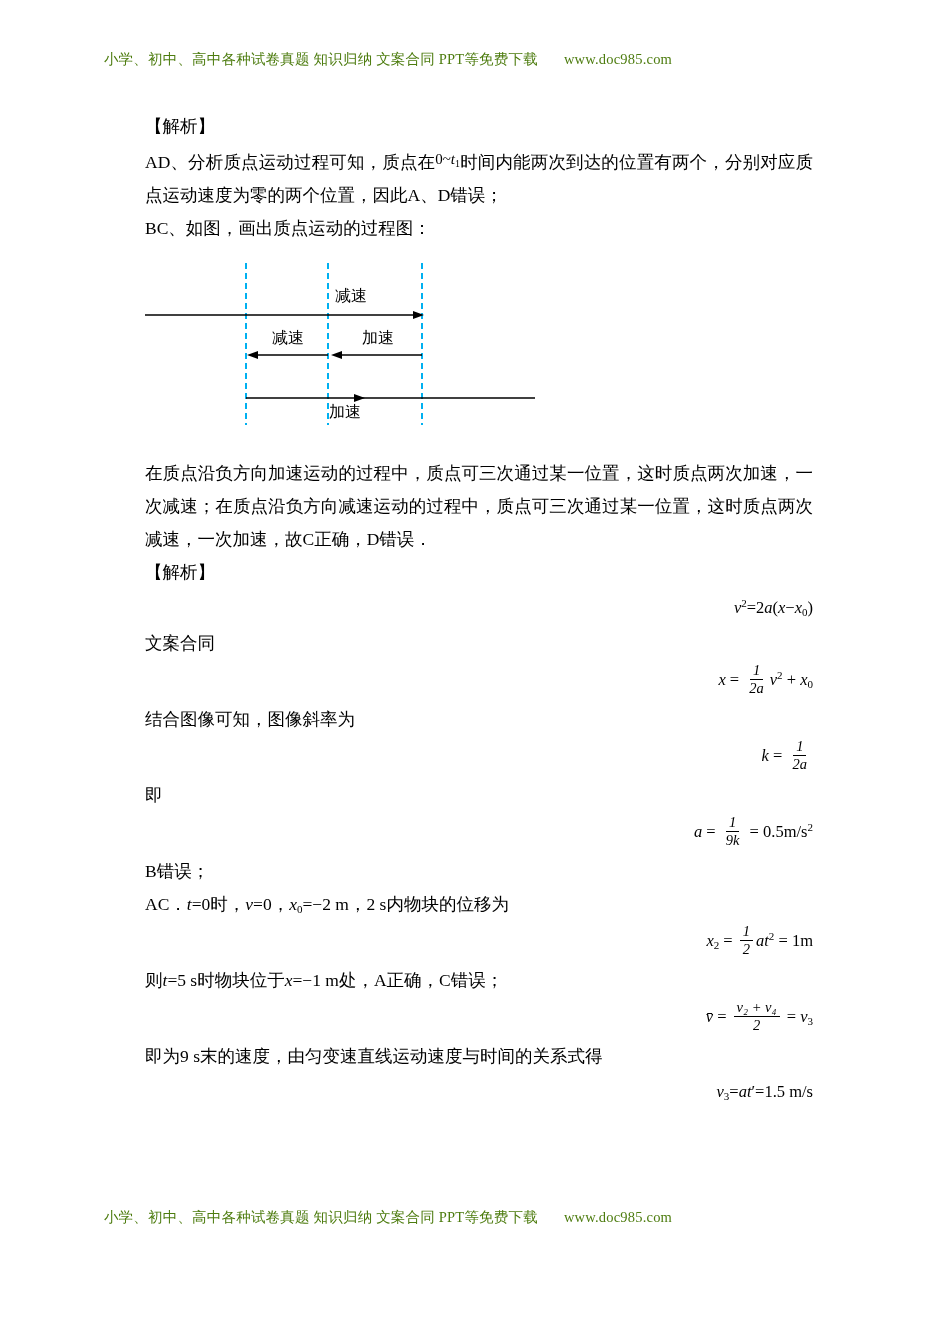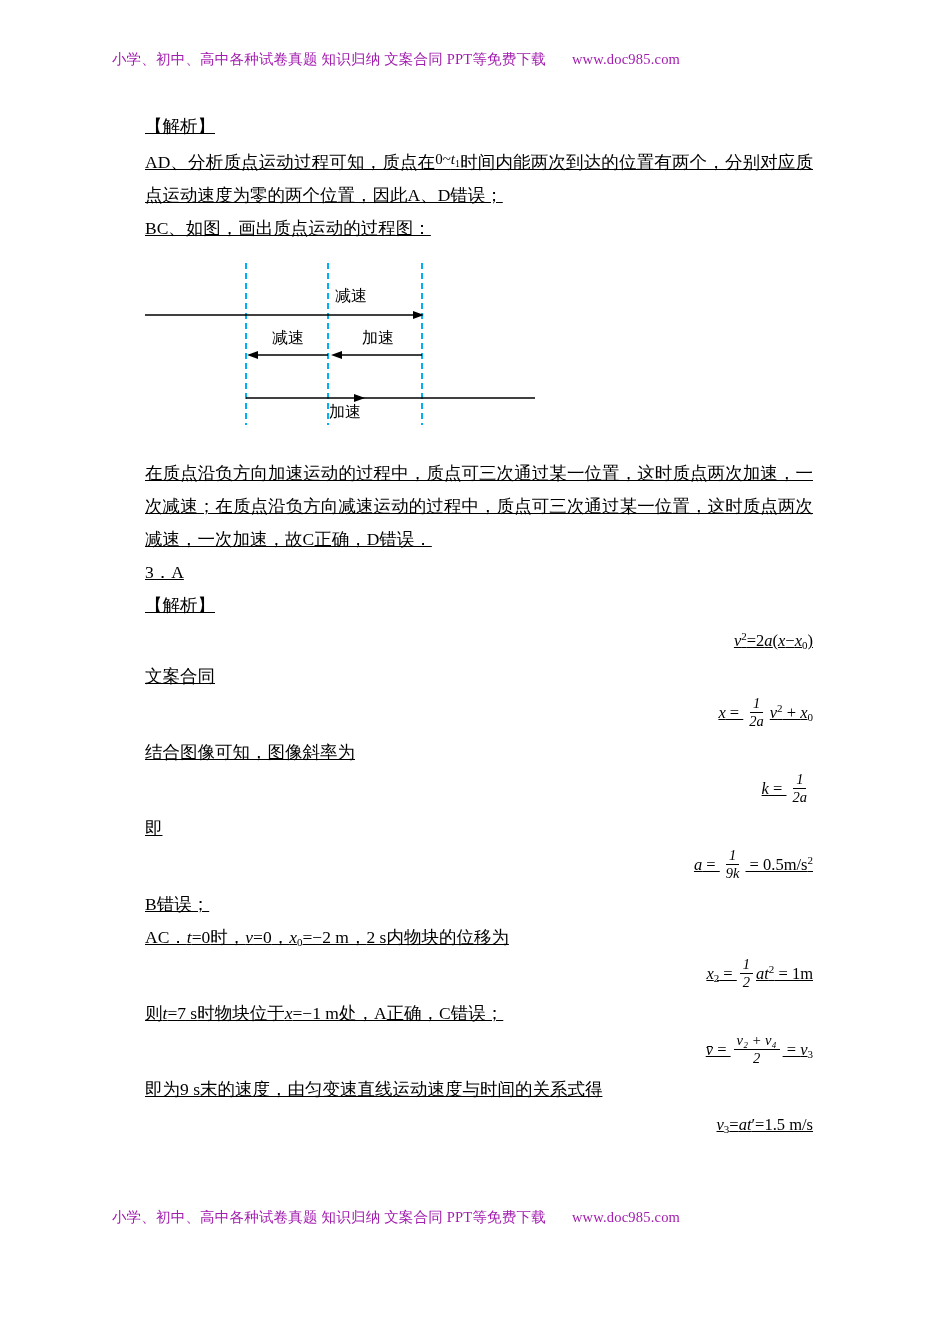--- a/index.html
+++ b/index.html
@@ -1,29 +1,29 @@
 <!DOCTYPE html>
 <html><head>
 <meta charset="utf-8">
 <style>
   html,body{margin:0;padding:0}
   body{
     width:950px;height:1344px;background:#ffffff;position:relative;overflow:hidden;
     font-family:"Liberation Serif","DejaVu Serif",serif;color:#000;
   }
   .runner{
-    position:absolute;left:12px;width:768px;text-align:center;
-    font-size:14.5px;color:#a21caf;letter-spacing:.2px;white-space:nowrap;
+    position:absolute;left:4px;width:768px;text-align:center;
+    font-size:14.5px;color:#4d7c0f;letter-spacing:.2px;white-space:nowrap;
   }
   .runner .sep{display:inline-block;width:26px}
   #header{top:50px}
   #footer{top:1208px}
   .content{
     position:absolute;left:145px;top:110px;width:668px;
-    font-size:17.5px;line-height:33px;text-align:justify;text-decoration:underline;
+    font-size:17.5px;line-height:33px;text-align:justify;
   }
   .para{margin:0}
   .center-line{text-align:right;margin:4px 0;line-height:30px;font-size:16.5px}
   .mi{font-style:italic}
   .mn{}
   .mc{}
   sup{font-size:11px;vertical-align:6px;line-height:0}
   sub{font-size:11px;vertical-align:-3px;line-height:0}
   .raised{vertical-align:4px;font-size:15px}
   sub.rshift{vertical-align:1px;font-size:10px}
@@ -71,21 +71,20 @@
       <polygon points="220,143 209,139 209,147" fill="#000"></polygon>
     </svg>
     <span class="dlabel" style="left:190px;top:32px">减速</span>
     <span class="dlabel" style="left:127px;top:74px">减速</span>
     <span class="dlabel" style="left:217px;top:74px">加速</span>
     <span class="dlabel" style="left:184px;top:148px">加速</span>
   </div>
 
   <p class="para">在质点沿负方向加速运动的过程中，质点可三次通过某一位置，这时质点两次加速，一次减速；在质点沿负方向减速运动的过程中，质点可三次通过某一位置，这时质点两次减速，一次加速，故C正确，D错误．</p>
 
-  <p class="para">3．A</p>
 
   <p class="para">【解析】</p>
 
 
   <div class="center-line"><span class="mi">v</span><sup>2</sup><span class="mn">=2</span><span class="mi">a</span><span class="mn">(</span><span class="mi">x</span><span class="mn">−</span><span class="mi">x</span><sub>0</sub><span class="mn">)</span></div>
 
   <p class="para">文案合同</p>
 
   <div class="center-line"><span class="mi">x</span><span class="mn"> = </span><span class="frac">
         <span class="fnum">1</span>
@@ -108,21 +107,21 @@
 
   <p class="para">B错误；</p>
 
   <p class="para"><span class="mc">AC．</span><span class="mi">t</span><span class="mn">=0</span><span class="mc">时，</span><span class="mi">v</span><span class="mn">=0</span><span class="mc">，</span><span class="mi">x</span><sub>0</sub><span class="mn">=−2 m</span><span class="mc">，</span><span class="mn">2 s</span><span class="mc">内物块的位移为</span></p>
 
   <div class="center-line"><span class="mi">x</span><sub>2</sub><span class="mn"> = </span><span class="frac">
         <span class="fnum">1</span>
         <span class="fden">2</span>
       </span><span class="mi">at</span><sup>2</sup><span class="mn"> = 1m</span></div>
 
-  <p class="para"><span class="mc">则</span><span class="mi">t</span><span class="mn">=7 s</span><span class="mc">时物块位于</span><span class="mi">x</span><span class="mn">=−1 m</span><span class="mc">处，A正确，C错误；</span></p>
+  <p class="para"><span class="mc">则</span><span class="mi">t</span><span class="mn">=5 s</span><span class="mc">时物块位于</span><span class="mi">x</span><span class="mn">=−1 m</span><span class="mc">处，A正确，C错误；</span></p>
 
 
   <div class="center-line"><span class="mi">v̄</span><span class="mn"> = </span><span class="frac">
         <span class="fnum">v₂ + v₄</span>
         <span class="fden">2</span>
       </span><span class="mn"> = </span><span class="mi">v</span><sub>3</sub></div>
 
   <p class="para"><span class="mc">即为</span><span class="mn">9 s</span><span class="mc">末的速度，由匀变速直线运动速度与时间的关系式得</span></p>
 
   <div class="center-line"><span class="mi">v</span><sub>3</sub><span class="mn">=</span><span class="mi">at</span><span class="mn">′=1.5 m/s</span></div>

